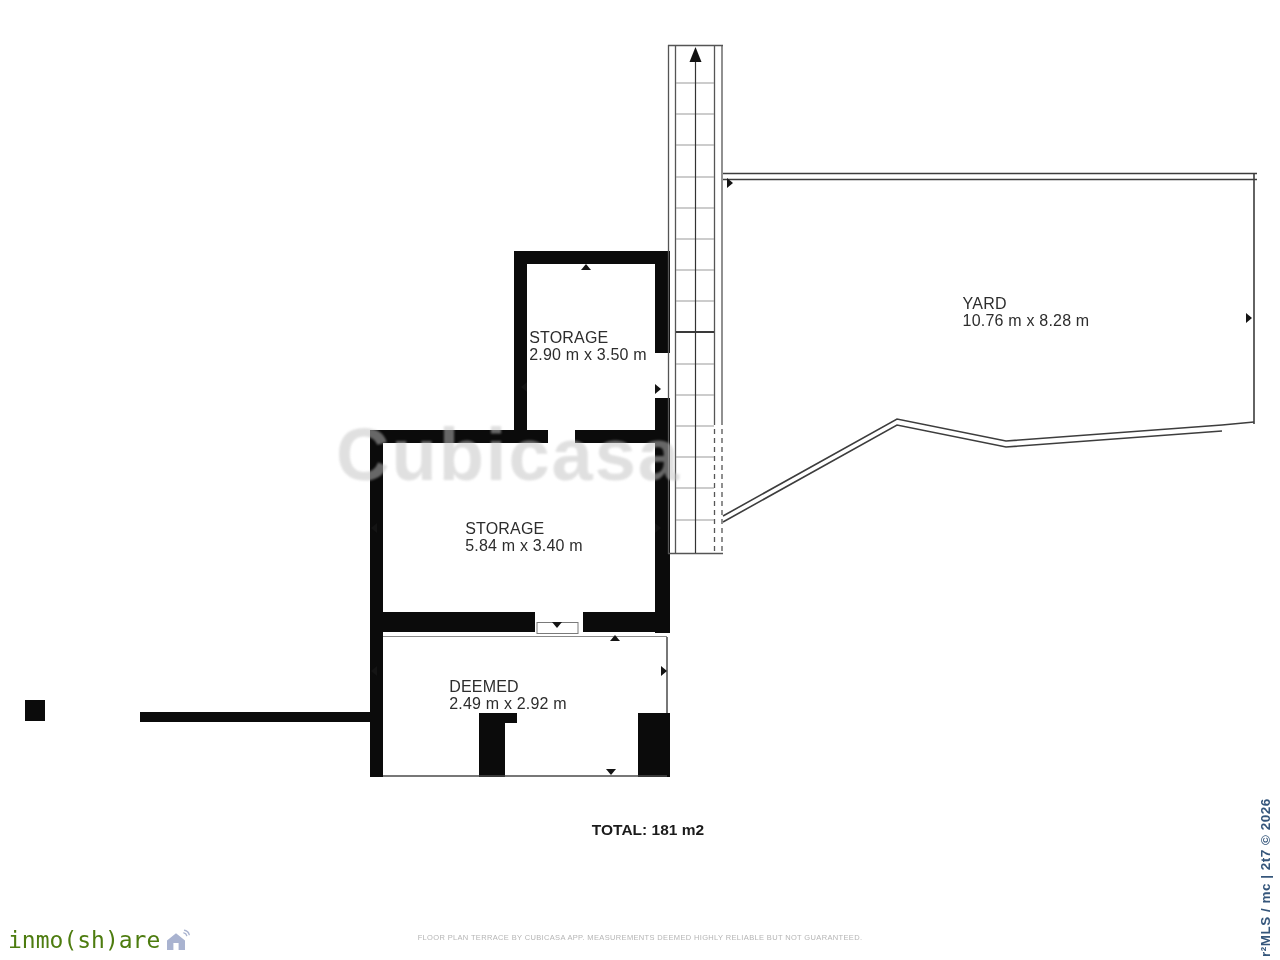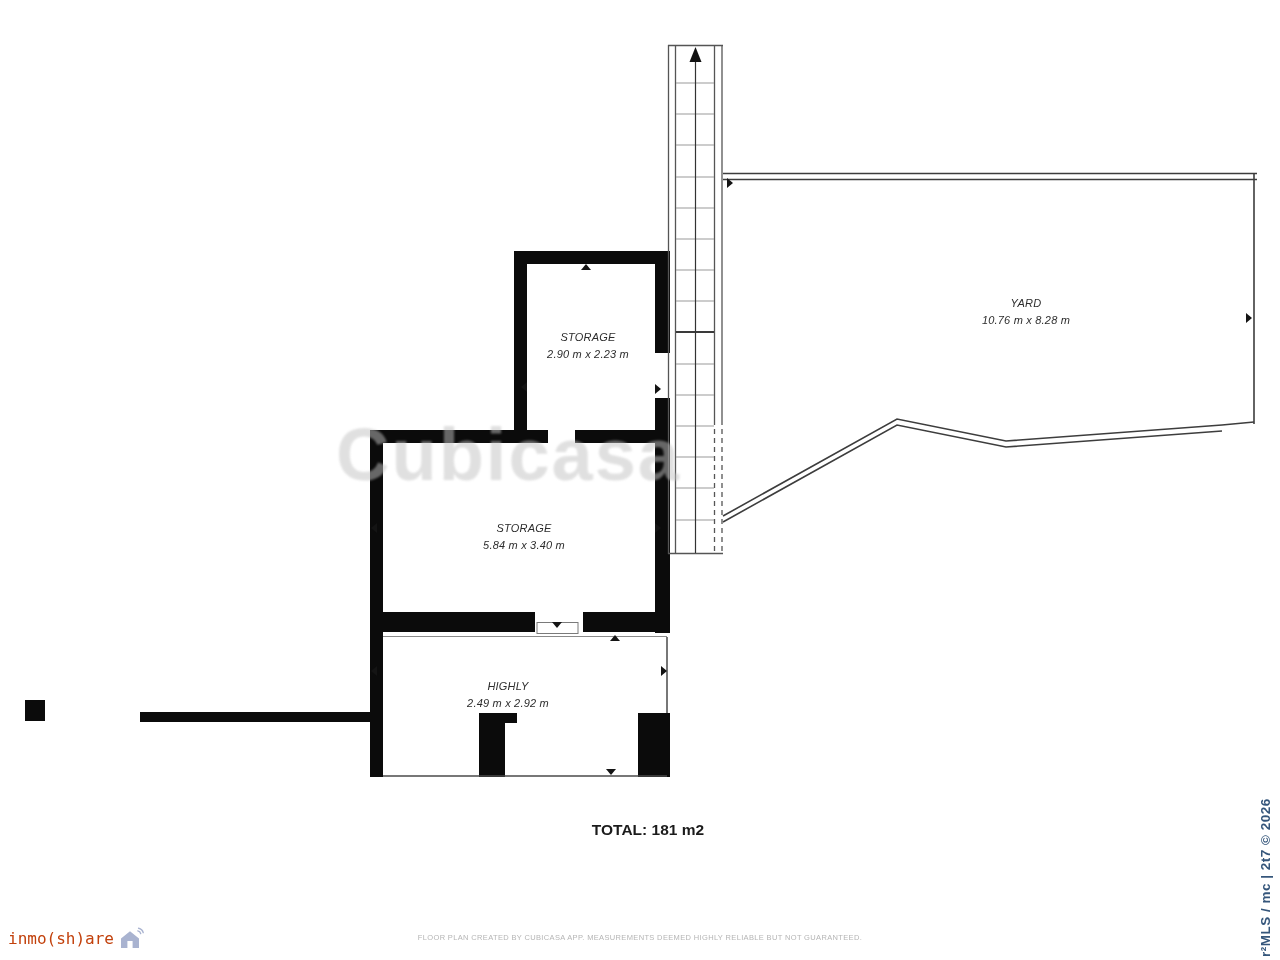--- a/index.html
+++ b/index.html
@@ -8,36 +8,36 @@
   .plan-svg{position:absolute;left:0;top:0;z-index:1;}
   .watermark{
     position:absolute;left:336px;top:412px;z-index:2;
     font-size:74px;font-weight:bold;letter-spacing:2px;
     color:#c2c2c2;opacity:.5;filter:blur(1.3px);
     font-family:"Liberation Sans",sans-serif;white-space:nowrap;
     pointer-events:none;
   }
   .room-label{
     position:absolute;z-index:3;transform:translateX(-50%);
-    text-align:center;color:#2d2d2d;font-size:11px;line-height:17px;
-    letter-spacing:.2px;white-space:nowrap;font-style:italic;
+    color:#2d2d2d;font-size:16px;line-height:17px;
+    letter-spacing:.2px;white-space:nowrap;
   }
   .summary{
     position:absolute;z-index:3;left:8px;top:821px;width:1280px;
     text-align:center;color:#1b1b1b;font-size:14.5px;line-height:18.2px;
   }
   .summary-total{font-size:15.5px;font-weight:bold;margin-bottom:3px;}
   .disclaimer{
     position:absolute;z-index:3;left:0;top:933px;width:1280px;text-align:center;
     font-size:7.5px;letter-spacing:.35px;color:#b5b5b5;
   }
   .logo{
     position:absolute;z-index:3;left:8px;top:927px;display:flex;align-items:center;gap:4px;
     font-family:"DejaVu Sans Mono","Liberation Mono",monospace;
-    font-size:16px;color:#c2410c;
+    font-size:23px;color:#4d7c0f;
   }
   .logo svg{display:block;}
   .side-text{
     position:absolute;z-index:3;left:1258px;top:957px;
     transform:rotate(-90deg);transform-origin:0 0;
     font-size:13.5px;font-weight:bold;letter-spacing:.5px;color:#35567b;
     white-space:nowrap;
   }
 </style>
 </head>
@@ -123,40 +123,40 @@
       <polygon points="1246,313 1246,323 1252,318"></polygon>
       <polygon points="727,178 727,188 733,183"></polygon>
       <polygon points="581,270 591,270 586,264"></polygon>
     </g>
   </svg>
 
   <div class="watermark">Cubicasa</div>
 
   <div class="room-label" style="left:588px;top:329px">
     <div>STORAGE</div>
-    <div>2.90 m x 2.23 m</div>
+    <div>2.90 m x 3.50 m</div>
   </div>
   <div class="room-label" style="left:524px;top:520px">
     <div>STORAGE</div>
     <div>5.84 m x 3.40 m</div>
   </div>
   <div class="room-label" style="left:508px;top:678px">
-    <div>HIGHLY</div>
+    <div>DEEMED</div>
     <div>2.49 m x 2.92 m</div>
   </div>
   <div class="room-label" style="left:1026px;top:295px">
     <div>YARD</div>
     <div>10.76 m x 8.28 m</div>
   </div>
 
   <div class="summary">
     <div class="summary-total">TOTAL: 181 m2</div>
   </div>
 
-  <div class="disclaimer">FLOOR PLAN CREATED BY CUBICASA APP. MEASUREMENTS DEEMED HIGHLY RELIABLE BUT NOT GUARANTEED.</div>
+  <div class="disclaimer">FLOOR PLAN TERRACE BY CUBICASA APP. MEASUREMENTS DEEMED HIGHLY RELIABLE BUT NOT GUARANTEED.</div>
 
   <div class="logo">
     <span>inmo(sh)are</span>
     <svg width="26" height="22" viewBox="0 0 26 22">
       <path d="M3 21 V11.5 L12 4.2 L21 11.5 V21 H14.6 V14 H9.4 V21 Z" fill="#a9b3d0"></path>
       <path d="M19.8 3.9 a3.4 3.4 0 0 1 2.9 2.7" fill="none" stroke="#a9b3d0" stroke-width="1.4" stroke-linecap="round"></path>
       <path d="M20.6 1.2 a6 6 0 0 1 4.6 4.4" fill="none" stroke="#a9b3d0" stroke-width="1.4" stroke-linecap="round"></path>
     </svg>
   </div>
 

